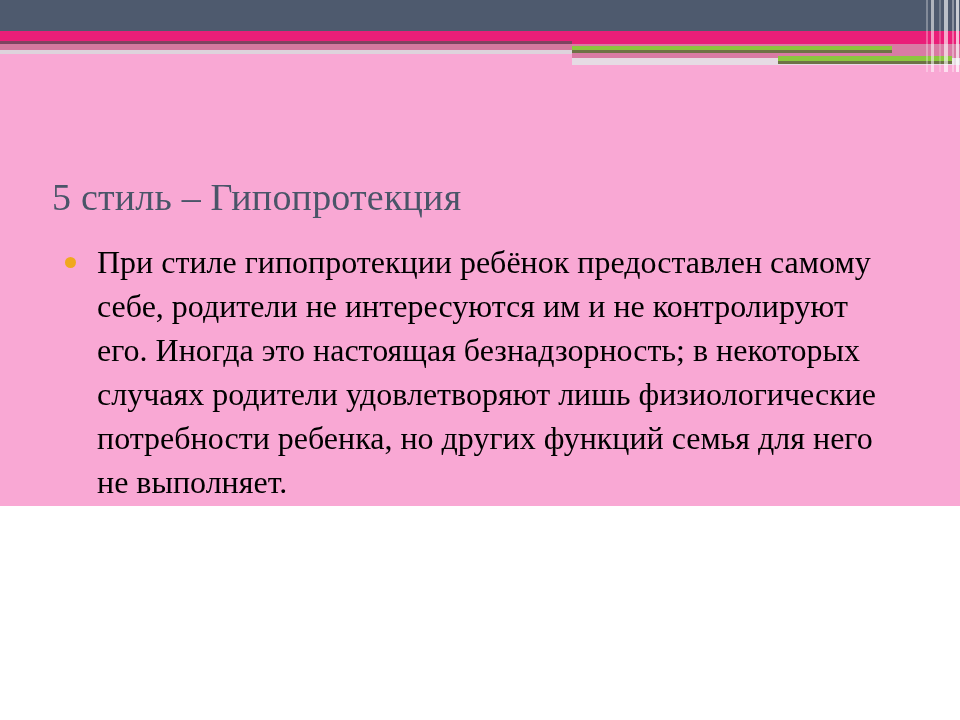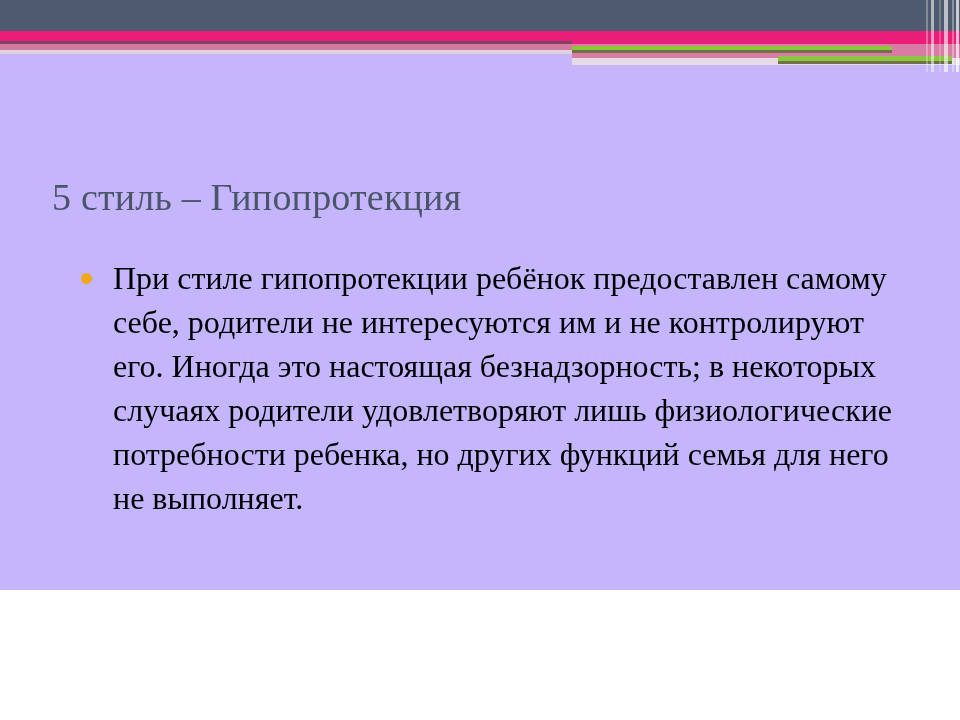--- a/index.html
+++ b/index.html
@@ -13,22 +13,22 @@
     height: 720px;
     overflow: hidden;
     font-family: "Liberation Serif", "DejaVu Serif", serif;
     position: relative;
   }
 
   
   .slide {
     position: relative;
     width: 960px;
-    height: 590px;
-    background: #c4b5fd;
+    height: 506px;
+    background: #f9a8d4;
     overflow: hidden;
   }
 
   
   .banner {
     position: absolute;
     left: 0;
     top: 0;
     width: 960px;
     height: 72px;
@@ -178,21 +178,21 @@
     margin: 0;
     padding: 0;
     list-style: none;
   }
   .bullet-item {
     position: relative;
     padding-left: 35px;
     font-size: 32px;
     line-height: 44px;
     color: #000000;
-    margin: 16px;
+    margin: 0;
     max-width: 780px;
   }
   .bullet-dot {
     position: absolute;
     left: 3px;
     top: 17px;
     width: 11px;
     height: 11px;
     border-radius: 50%;
     background: #f0a81e;

